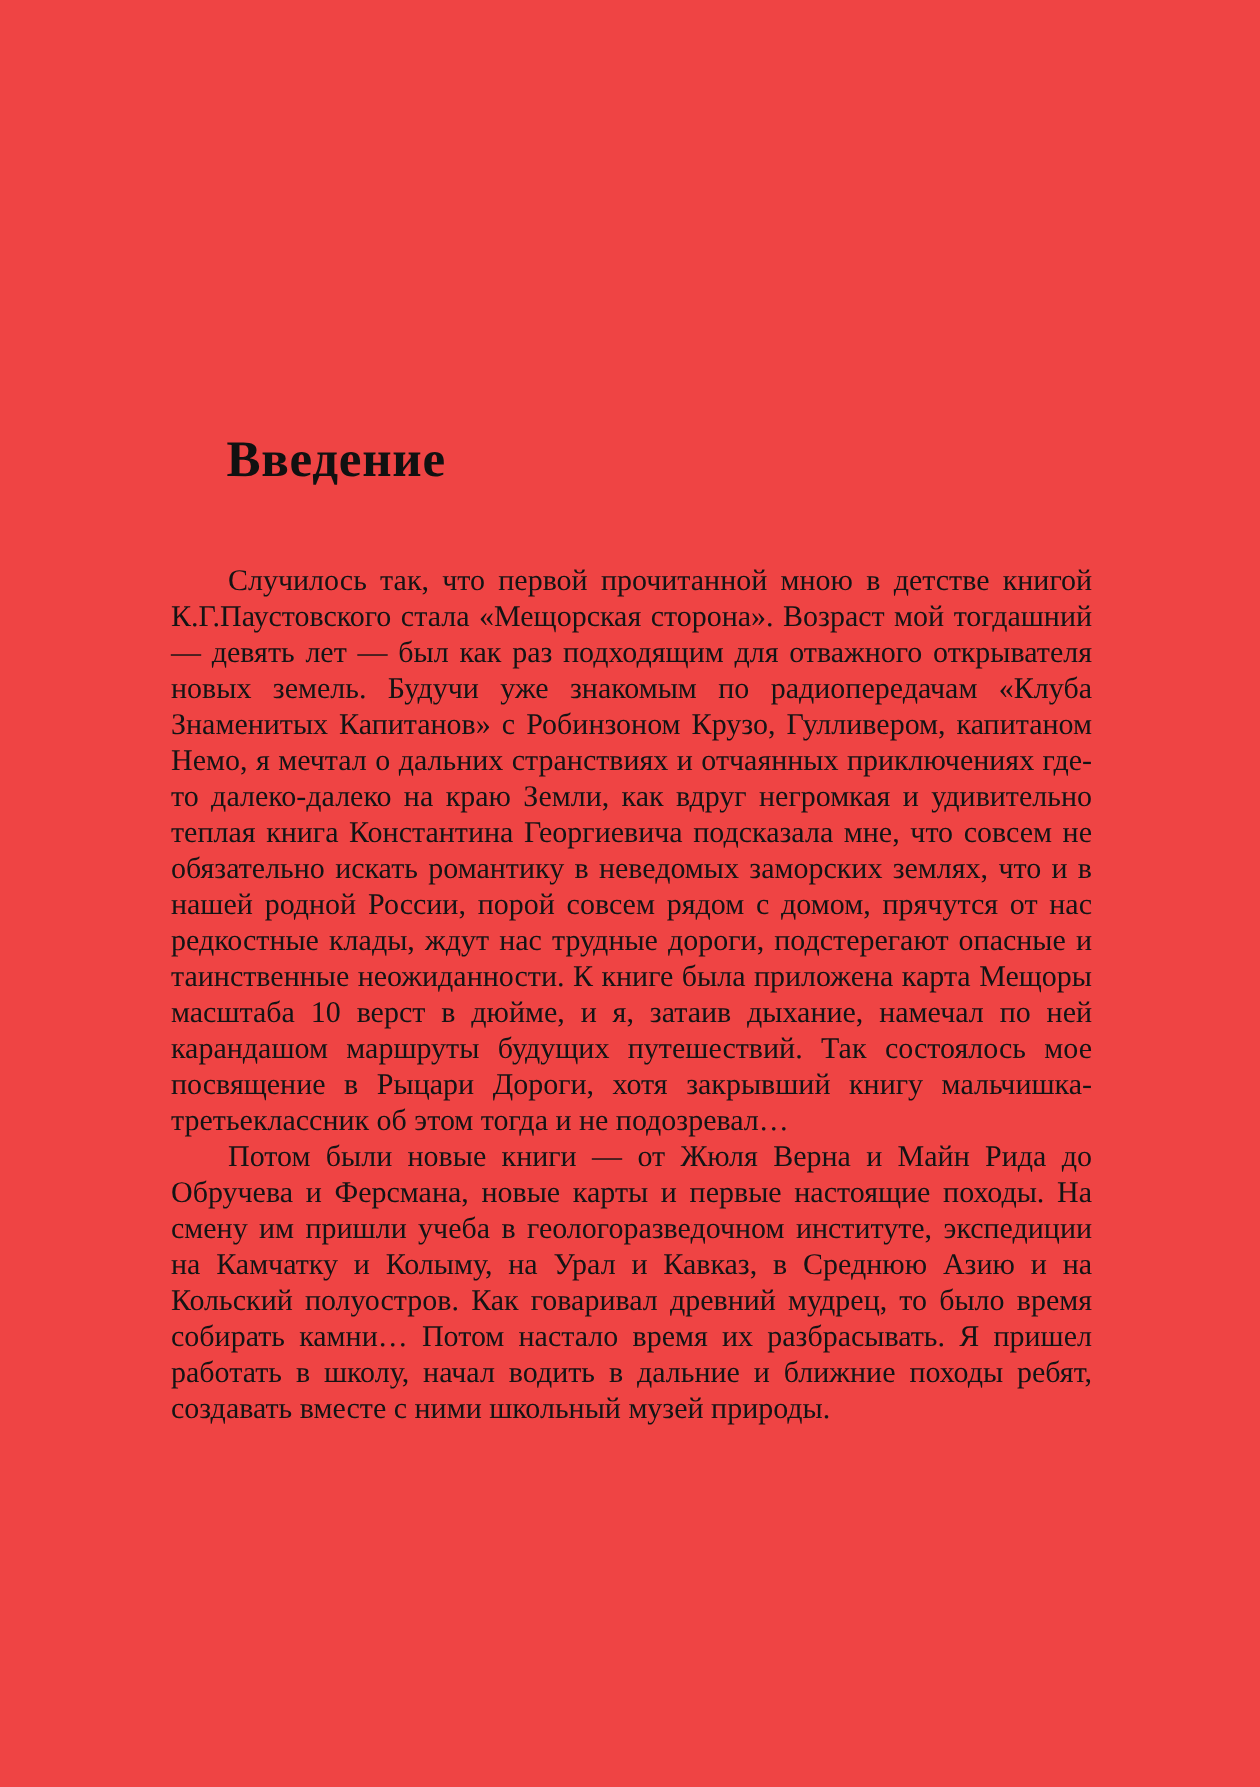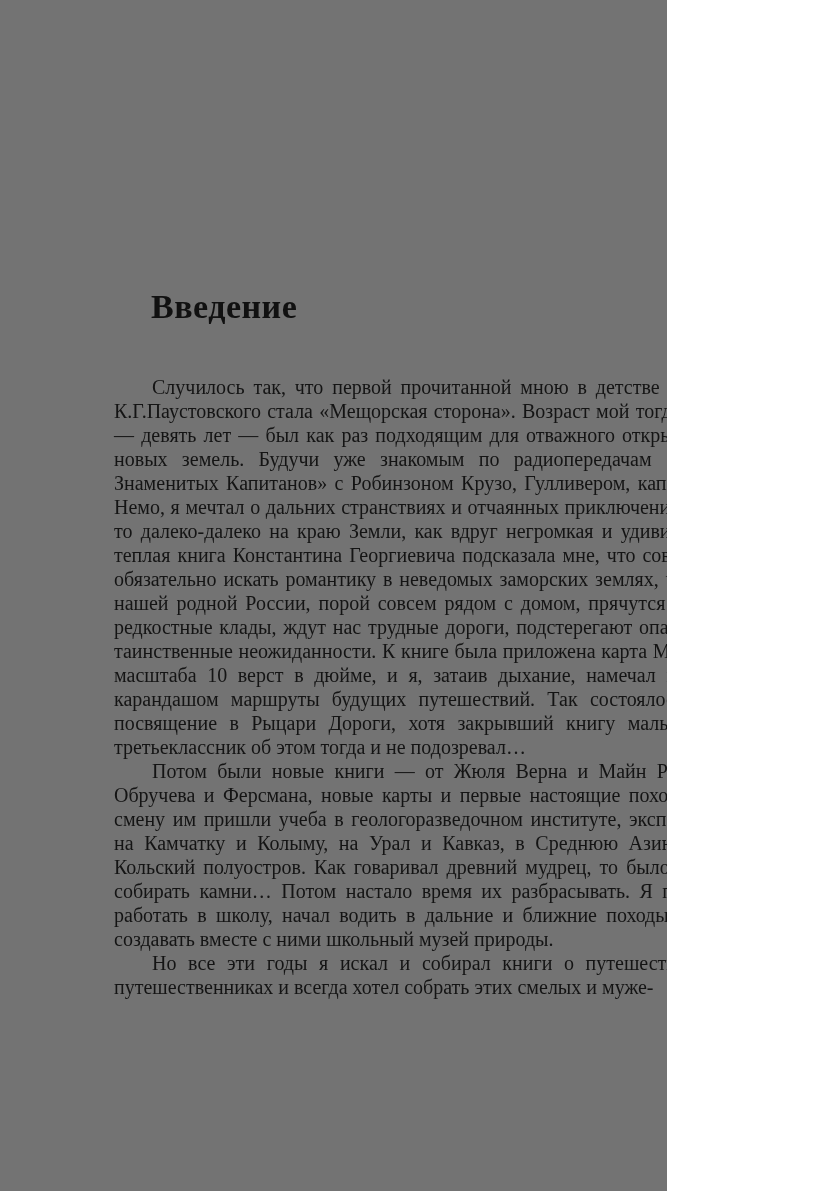--- a/index.html
+++ b/index.html
@@ -2,23 +2,23 @@
 <html lang="ru"><head>
   <meta charset="utf-8">
   <style>
     html, body {
       margin: 0;
       padding: 0;
       background: #ffffff;
     }
     .page {
       position: relative;
-      width: 667px;
+      width: 840px;
       height: 1191px;
-      background: #737373;
+      background: #ef4444;
       overflow: hidden;
       font-family: "Liberation Serif", "DejaVu Serif", serif;
       color: #141414;
     }
     .chapter-title {
       position: absolute;
       left: 151px;
       top: 288px;
       margin: 0;
       font-size: 34px;
@@ -45,15 +45,14 @@
   </style>
 </head>
 <body>
 
 <div class="page">
   <h1 class="chapter-title">Введение</h1>
 
   <div class="body-text">
     <p>Случилось так, что первой прочитанной мною в детстве книгой К.Г.Паустовского стала «Мещорская сторона». Возраст мой тогдашний — девять лет — был как раз подходящим для отважного открывателя новых земель. Будучи уже знакомым по радиопередачам «Клуба Знаменитых Капитанов» с Робинзоном Крузо, Гулливером, капитаном Немо, я мечтал о дальних странствиях и отчаянных приключениях где-то далеко-далеко на краю Земли, как вдруг негромкая и удивительно теплая книга Константина Георгиевича подсказала мне, что совсем не обязательно искать романтику в неведомых заморских землях, что и в нашей родной России, порой совсем рядом с домом, прячутся от нас редкостные клады, ждут нас трудные дороги, подстерегают опасные и таинственные неожиданности. К книге была приложена карта Мещоры масштаба 10 верст в дюйме, и я, затаив дыхание, намечал по ней карандашом маршруты будущих путешествий. Так состоялось мое посвящение в Рыцари Дороги, хотя закрывший книгу мальчишка-третьеклассник об этом тогда и не подозревал…</p>
     <p>Потом были новые книги — от Жюля Верна и Майн Рида до Обручева и Ферсмана, новые карты и первые настоящие походы. На смену им пришли учеба в геологоразведочном институте, экспедиции на Камчатку и Колыму, на Урал и Кавказ, в Среднюю Азию и на Кольский полуостров. Как говаривал древний мудрец, то было время собирать камни… Потом настало время их разбрасывать. Я пришел работать в школу, начал водить в дальние и ближние походы ребят, создавать вместе с ними школьный музей природы.</p>
-    <p>Но все эти годы я искал и собирал книги о путешествиях и путешественниках и всегда хотел собрать этих смелых и муже-</p>
   </div>
 </div>
 
 </body></html>

